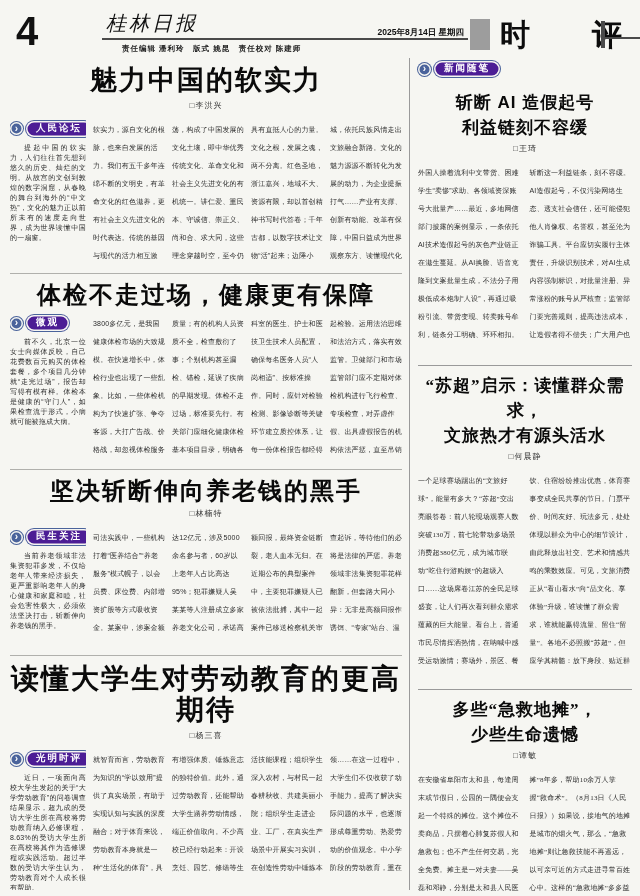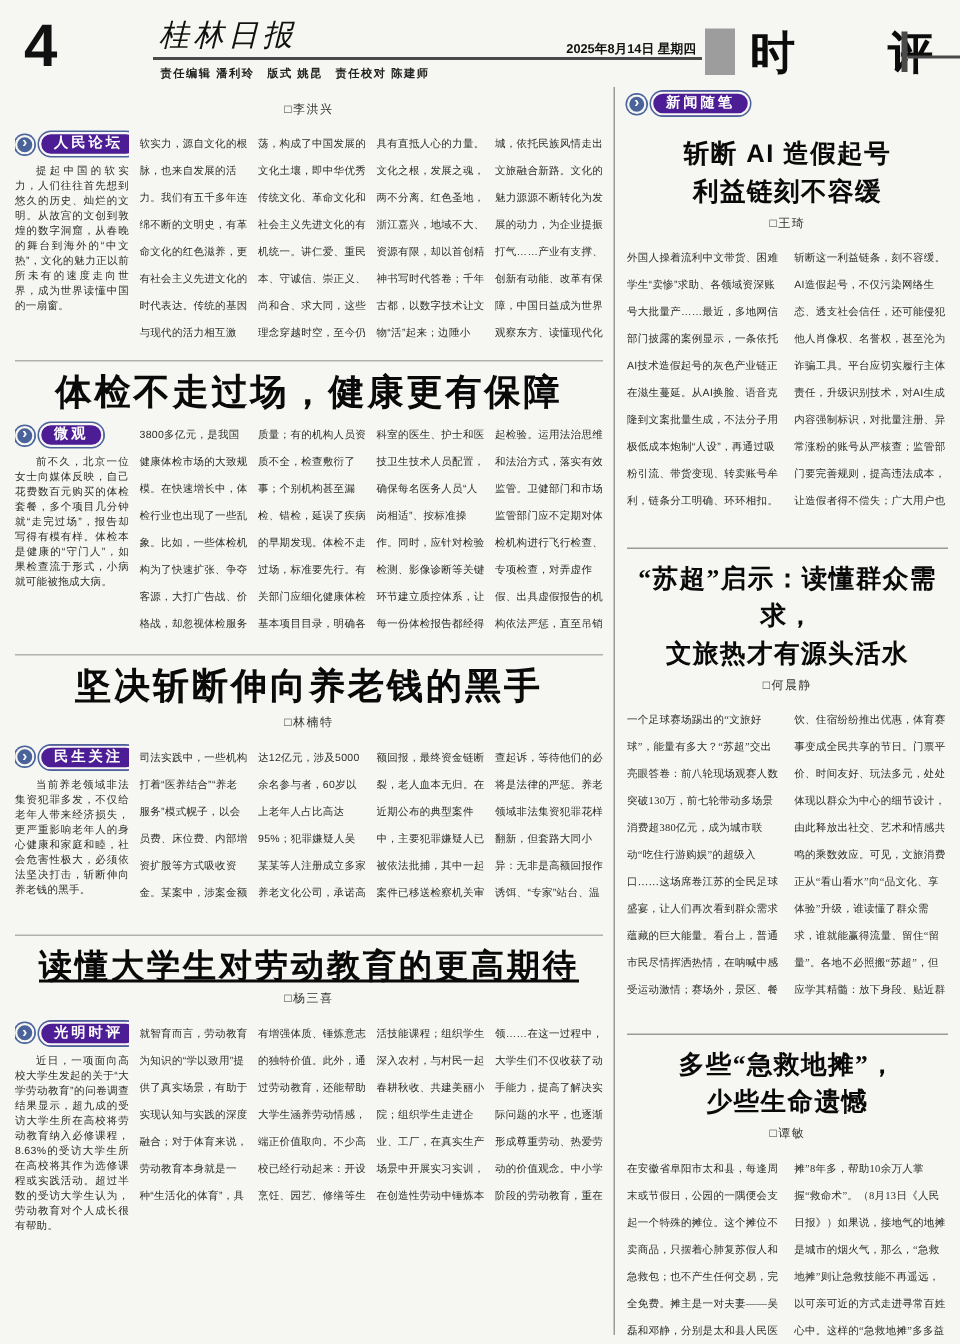--- a/index.html
+++ b/index.html
@@ -2,39 +2,39 @@
 <html><head>
 <meta charset="utf-8">
 <style>
   html,body{margin:0;padding:0;background:#e8e8e4;font-family:"Liberation Sans",sans-serif;}
   .page{position:relative;width:640px;height:896px;margin:0 auto;background:#f6f6f2;overflow:hidden;color:#1a1a1a;}
   
   .masthead{position:absolute;top:0;left:0;right:0;height:58px;}
   .page-num{position:absolute;left:16px;top:12px;font-size:40px;font-weight:900;line-height:38px;color:#111;letter-spacing:-2px;}
   .paper-name{position:absolute;left:106px;top:10px;font-size:20px;font-weight:400;font-style:italic;font-family:"DejaVu Serif",serif;letter-spacing:3px;color:#111;}
   .head-rule-left{position:absolute;left:102px;top:38px;width:366px;height:2px;background:#4a4a4a;}
-  .editors{position:absolute;left:107px;top:44px;font-size:7.5px;font-weight:700;color:#222;letter-spacing:1px;}
+  .editors{position:absolute;left:122px;top:44px;font-size:7.5px;font-weight:700;color:#222;letter-spacing:1px;}
   .date{position:absolute;left:330px;top:27px;width:134px;text-align:right;font-size:8.5px;font-weight:700;color:#111;}
   .gray-block{position:absolute;left:470px;top:19px;width:20px;height:31px;background:#9d9d9d;}
   .section-title{position:absolute;left:500px;top:15px;font-size:30px;font-weight:900;letter-spacing:16px;color:#0c0c0c;white-space:nowrap;}
   .tick-bar{position:absolute;left:601px;top:21px;width:4px;height:27px;background:#4a4a4a;}
   .head-rule-right{position:absolute;left:605px;top:37px;width:35px;height:2px;background:#4a4a4a;}
   
   .content{position:absolute;top:58px;left:10px;right:8px;bottom:6px;display:flex;}
   .left-col{width:400px;padding-right:7px;border-right:1px solid #9a9a9a;box-sizing:border-box;}
   .right-col{flex:1;padding-left:8px;box-sizing:border-box;}
   
   .badge{display:flex;align-items:center;gap:3px;margin:3px 0 6px 0;}
   .badge-circle{width:13px;height:13px;border-radius:50%;background:#4a639b;color:#fff;font-size:10px;font-weight:900;display:flex;align-items:center;justify-content:center;box-shadow:0 0 0 1px #4a639b, inset 0 0 0 1.5px #f6f6f2;flex:0 0 auto;line-height:1;}
   .badge-pill{background:#4c1d95;color:#fff;font-size:9.5px;font-weight:900;padding:1px 10px 2px 10px;border-radius:9px;letter-spacing:2px;white-space:nowrap;box-shadow:inset 0 0 0 1.5px #f6f6f2, 0 0 0 1px #4a639b;}
   
   .l-art{padding-top:6px;}
   .l-art + .l-art{border-top:1px solid #b0b0ac;margin-top:7px;}
   .l-title{margin:2px 0 4px 0;text-align:center;font-weight:900;color:#0a0a0a;letter-spacing:2px;line-height:1.1;}
-  .t27{font-size:27px;} .t24{font-size:24px;} .t22{font-size:22px;text-decoration:underline;}
+  .t27{font-size:27px;} .t24{font-size:24px;} .t22{font-size:28px;}
   .author{text-align:center;font-size:8px;color:#333;margin:3px 0 7px 0;letter-spacing:1px;}
   .l-body{display:flex;overflow:hidden;}
   .col0{width:76px;flex:0 0 auto;margin-right:7px;overflow:hidden;}
   .cols4{flex:1;column-count:4;column-gap:7px;overflow:hidden;}
   .bodytext,.lead{font-size:7px;line-height:10px;color:#2c2c2c;text-align:justify;letter-spacing:0.2px;}
   .lead{margin:0;text-indent:2em;}
   
   .r-art{padding-top:4px;}
   .r-art + .r-art{border-top:1px solid #9a9a9a;margin-top:8px;font-family:Liberation Serif, serif;}
   .r-title{margin:4px 0 2px 0;text-align:center;font-weight:900;font-size:17px;line-height:1.45;color:#0a0a0a;letter-spacing:1px;}
@@ -57,20 +57,21 @@
     <div class="section-title">时　评</div>
     <div class="tick-bar"></div>
     <div class="head-rule-right"></div>
   </header>
 
   <div class="content">
 
     <div class="left-col">
 
       <article class="l-art">
+        <h1 class="l-title t27">魅力中国的软实力</h1>
         <div class="author">□李洪兴</div>
         <div class="l-body h148">
           <div class="col0">
             <div class="badge">
               <span class="badge-circle">›</span>
               <span class="badge-pill">人民论坛</span>
             </div>
             <p class="lead">提起中国的软实力，人们往往首先想到悠久的历史、灿烂的文明。从故宫的文创到敦煌的数字洞窟，从春晚的舞台到海外的“中文热”，文化的魅力正以前所未有的速度走向世界，成为世界读懂中国的一扇窗。</p>
           </div>
           <div class="cols4">

